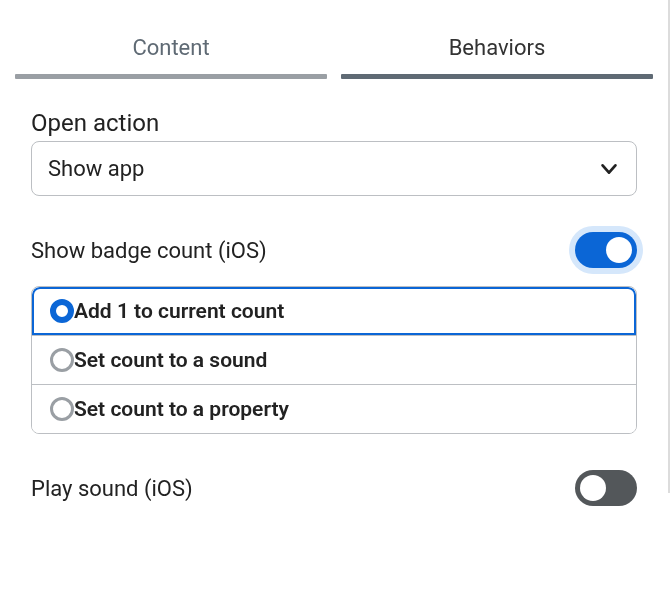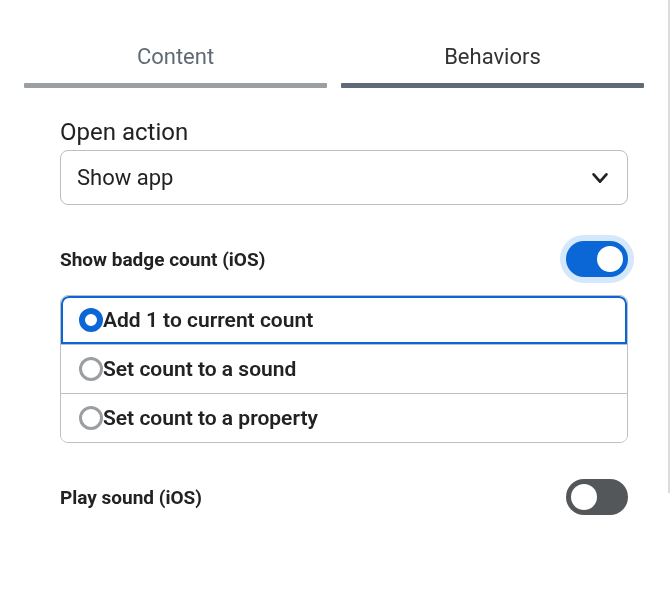--- a/index.html
+++ b/index.html
@@ -6,21 +6,21 @@
     body {
       font-family: -apple-system, BlinkMacSystemFont, "Segoe UI", Roboto, Helvetica, Arial, sans-serif;
       background: #fff;
       width: 670px;
       height: 600px;
       overflow: hidden;
       position: relative;
       color: #1a1a1a;
     }
     .container {
-      padding: 16px;
+      padding: 7px;
       border-right: 2px solid #dcdcdc;
       height: 493px;
     }
     .tabs {
       display: flex;
       padding: 0 8px;
       gap: 14px;
     }
     .tab {
       flex: 1;
@@ -43,21 +43,20 @@
       border-radius: 1px;
     }
     .tab-underline.active {
       background: #5f6a74;
     }
     .tab.active {
       color: #333;
     }
     .content {
       padding: 30px 24px 0 24px;
-      margin-left: 20px;
     }
     .section-title {
       font-size: 24px;
       font-weight: 400;
       color: #222;
       margin-bottom: 4px;
     }
     .section-sub {
       font-size: 20px;
       color: #62676d;
@@ -84,23 +83,22 @@
       justify-content: center;
     }
     .row-setting {
       display: flex;
       align-items: center;
       justify-content: space-between;
       margin-top: 36px;
       margin-bottom: 18px;
     }
     .setting-label {
-      font-size: 19px;
-      color: #222;
-      font-weight: bold;
+      font-size: 22px;
+      color: #222;
     }
     .toggle {
       position: relative;
       width: 62px;
       height: 36px;
       border-radius: 20px;
       cursor: pointer;
     }
     .toggle.on {
       background: #0b66d6;

